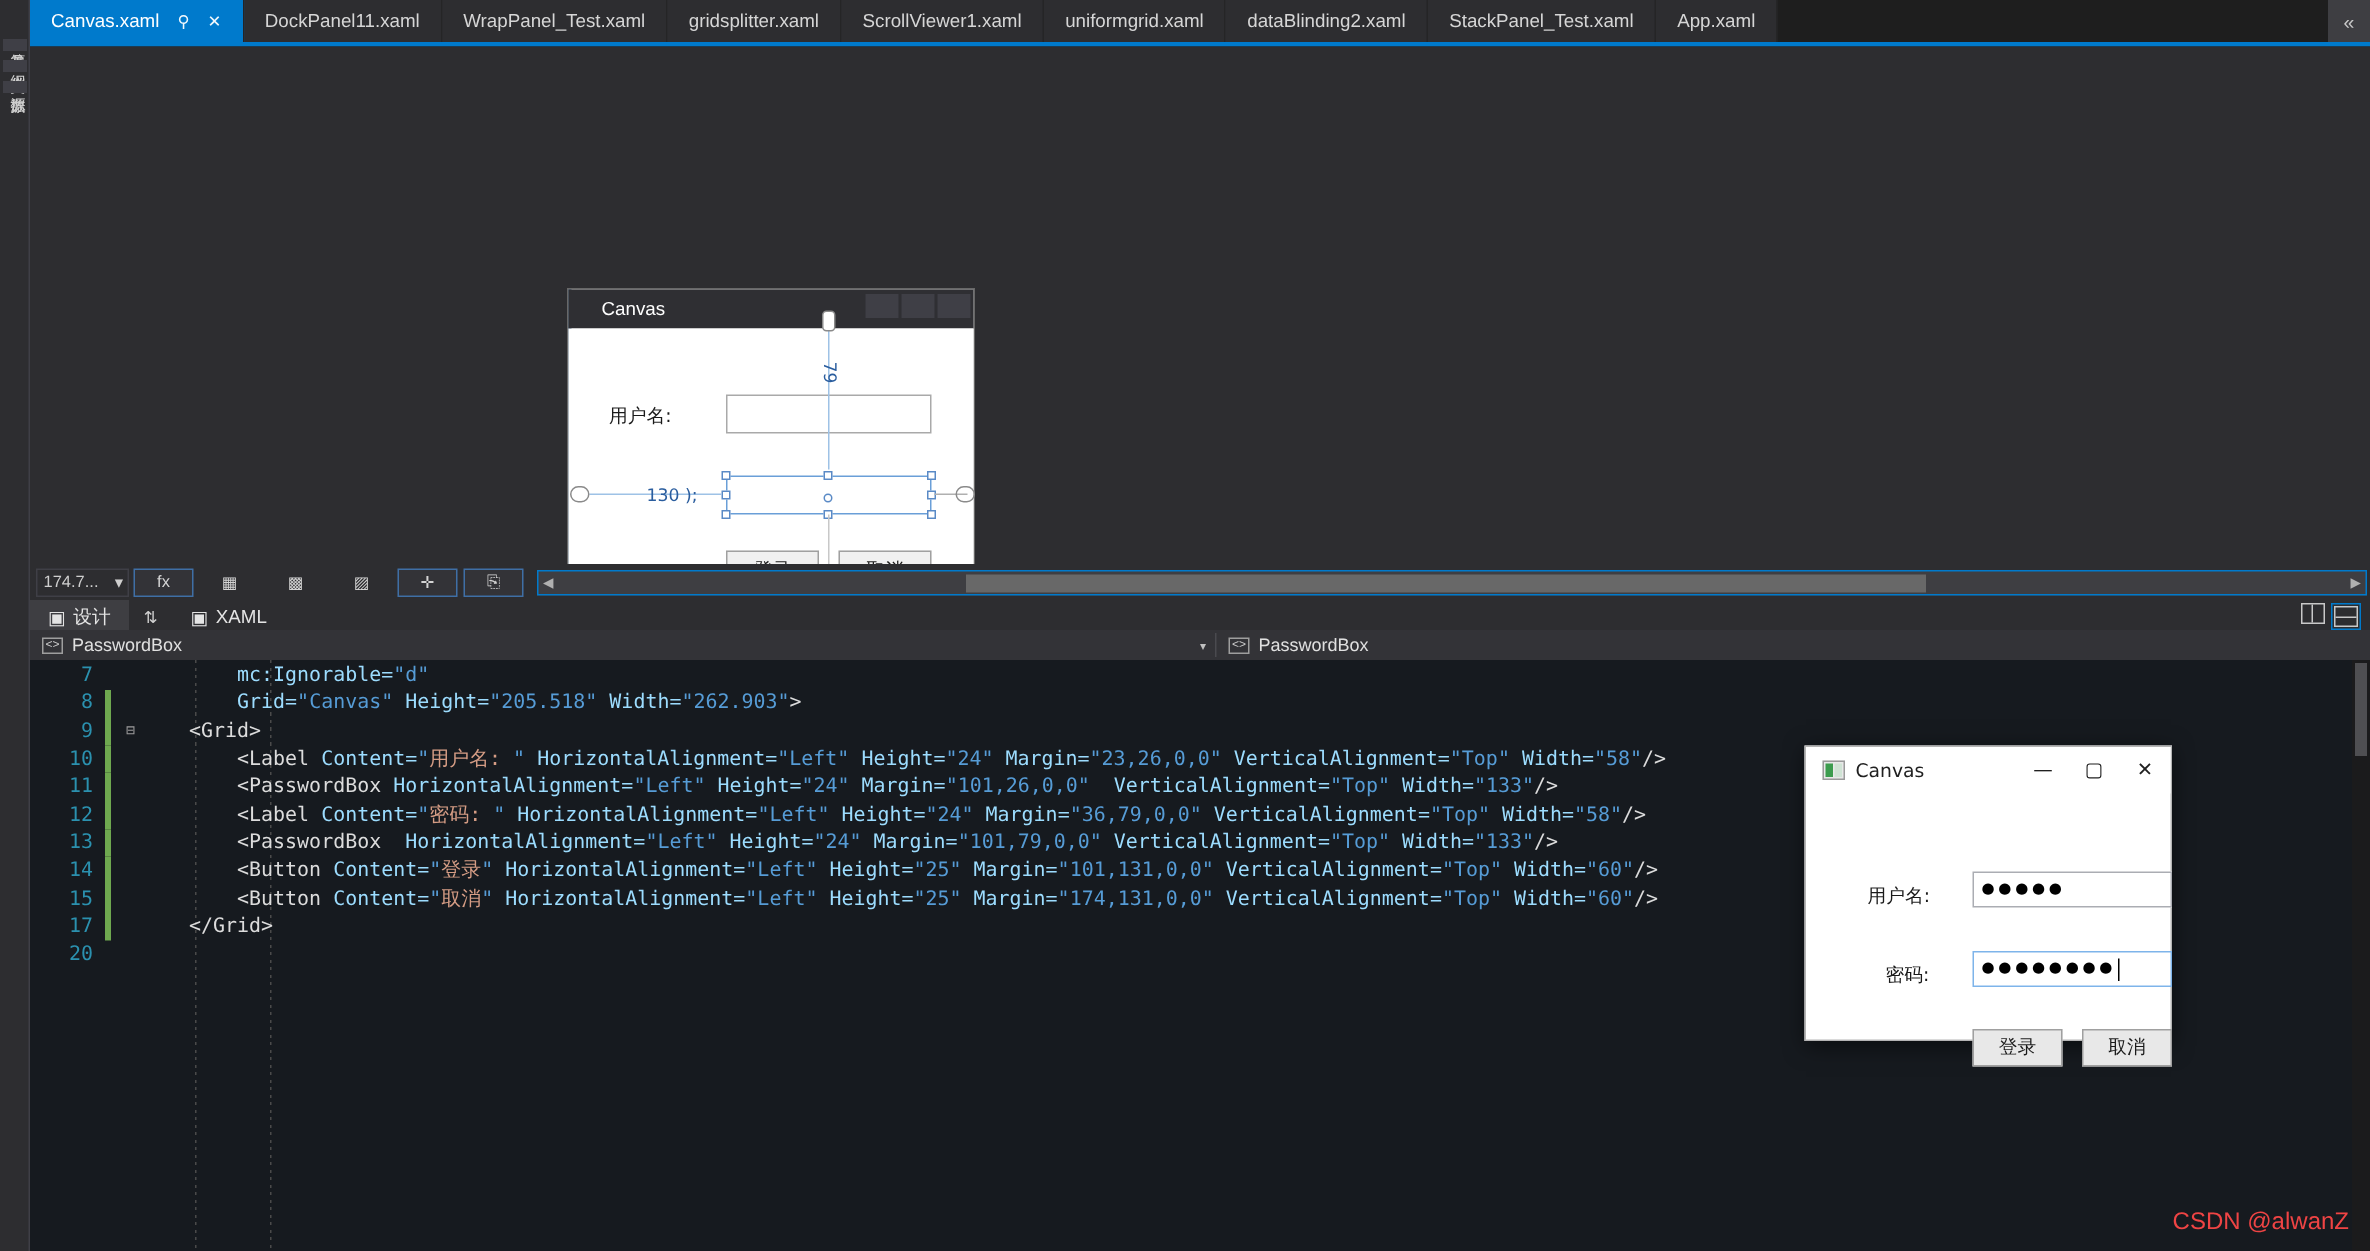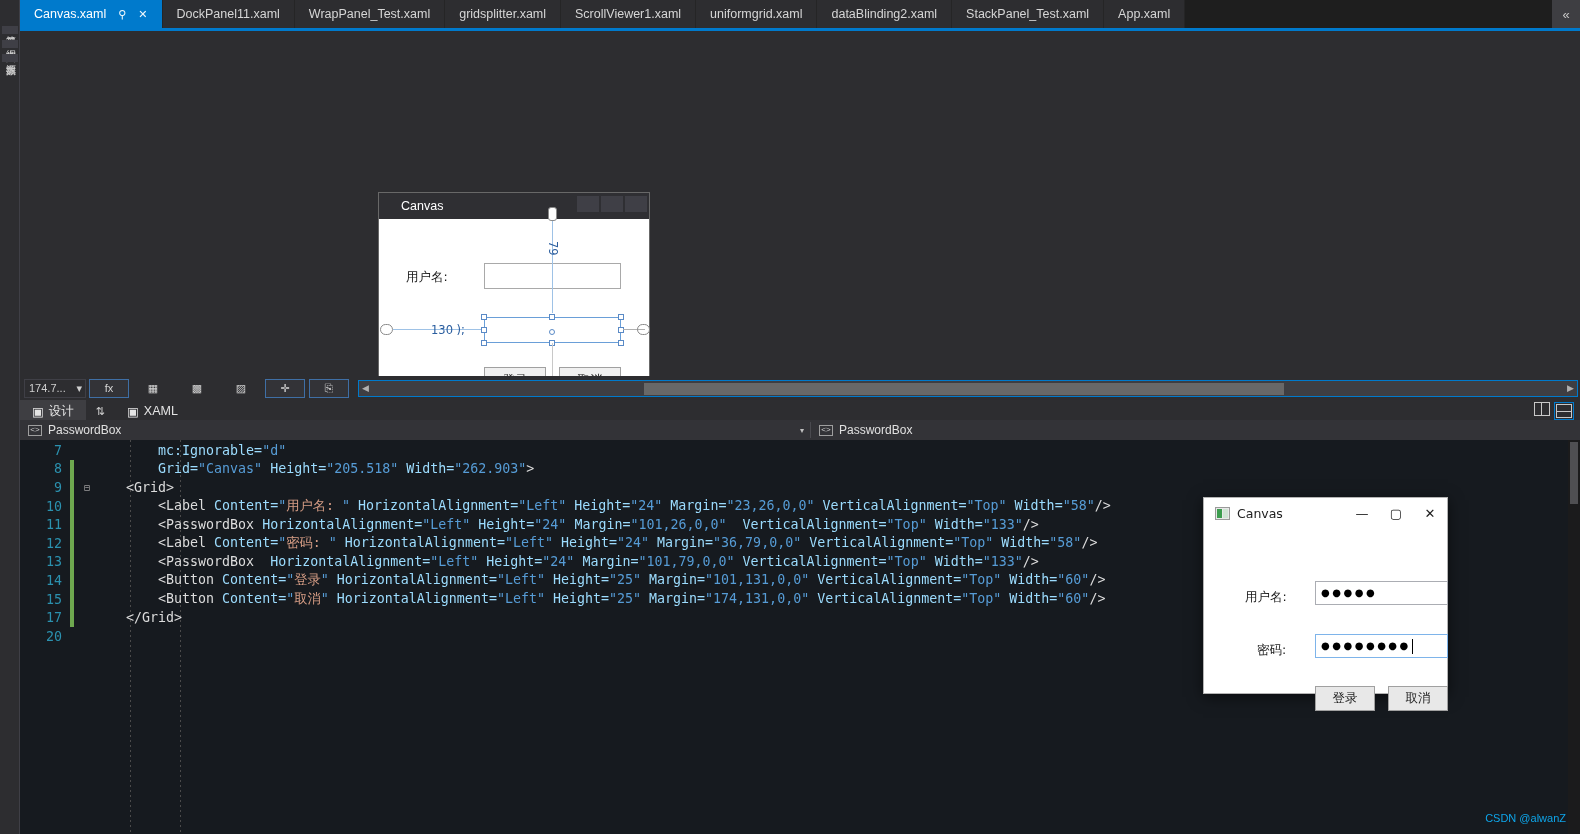--- a/index.html
+++ b/index.html
@@ -193,22 +193,22 @@
   .ffield.focused { border: 1px solid #7eb4ea; }
   .dots { font-size: 10px; letter-spacing: 2.5px; color: #000; line-height: 1; }
   .caret { width: 1px; height: 15px; background: #000; margin-left: 1px; }
   .fbtn {
     position: absolute; background: #e8e8e8; border: 1px solid #a0a0a0;
     font-size: 12.5px; color: #1a1a1a; display: flex; align-items: center; justify-content: center;
   }
 
   
   .watermark {
-    position: absolute; right: 14px; bottom: 10px; font-size: 11px;
-    color: #0ea5e9; font-family: "Liberation Sans", sans-serif; margin-top: 40px;
+    position: absolute; right: 14px; bottom: 10px; font-size: 16px;
+    color: #ef4444; font-family: "Liberation Sans", sans-serif; margin-top: 40px;
   }
   
   .ed-scroll {
     position: absolute; right: 0; top: 440px; width: 12px; height: 394px; background: #1b1b1c;
   }
   .ed-scroll .thumb { position: absolute; left: 2px; top: 2px; width: 8px; height: 62px; background: #4f4f52; }
 </style>
 </head>
 <body>
 

